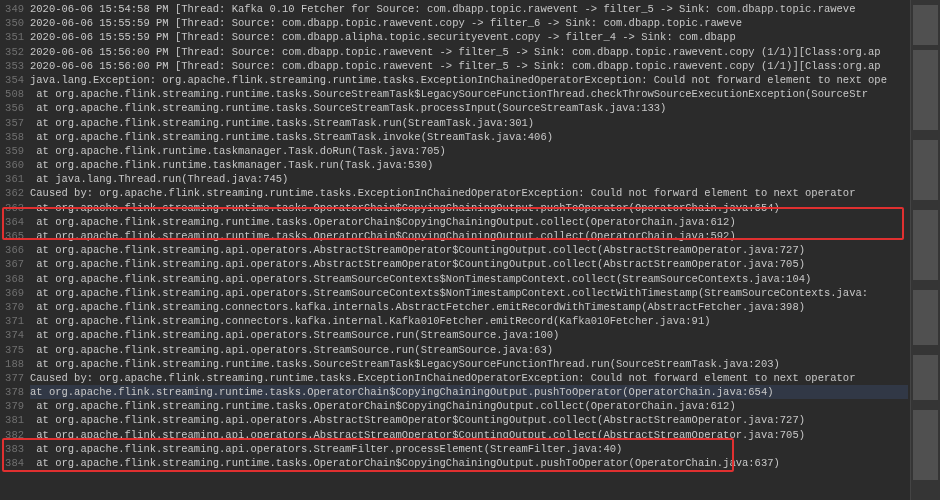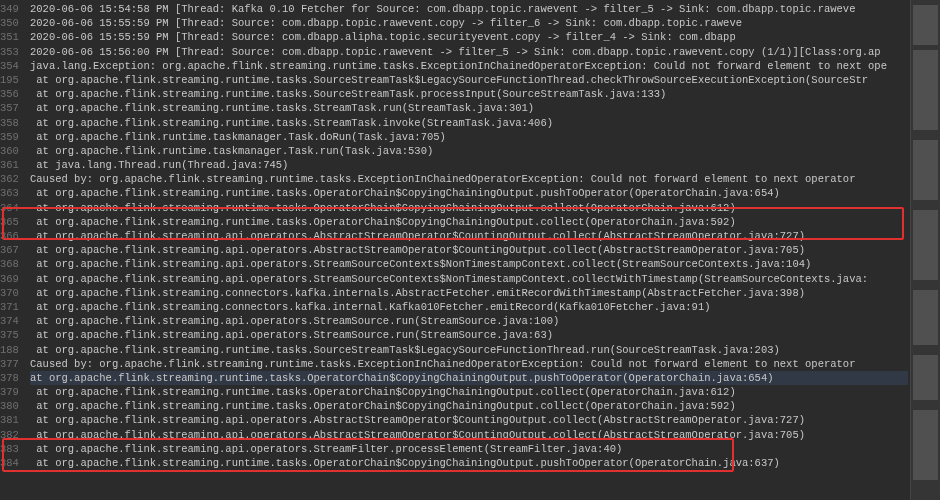--- a/index.html
+++ b/index.html
@@ -18,20 +18,21 @@
     position: absolute;
     top: 0; left: 0; right: 32px; bottom: 0;
     padding: 2px 0 0 0;
     white-space: nowrap;
     overflow: hidden;
   }
   .gutter {
     display: inline-block;
     width: 30px;
     color: #707070;
+    text-align: right;
     padding-right: 6px;
     user-select: none;
     vertical-align: top;
   }
   .line {
     display: block;
     height: 14.2px;
   }
   .txt { color: #c8c8c8; }
   .hl {
@@ -61,23 +62,24 @@
     opacity: 0.5;
   }
 </style>
 </head>
 <body>
 
 <div class="log-content" id="log">
     <span class="line"><span class="gutter">349</span><span class="txt">2020-06-06 15:54:58 PM [Thread: Kafka 0.10 Fetcher for Source: com.dbapp.topic.rawevent -&gt; filter_5 -&gt; Sink: com.dbapp.topic.raweve</span></span>
     <span class="line"><span class="gutter">350</span><span class="txt">2020-06-06 15:55:59 PM [Thread: Source: com.dbapp.topic.rawevent.copy -&gt; filter_6 -&gt; Sink: com.dbapp.topic.raweve</span></span>
     <span class="line"><span class="gutter">351</span><span class="txt">2020-06-06 15:55:59 PM [Thread: Source: com.dbapp.alipha.topic.securityevent.copy -&gt; filter_4 -&gt; Sink: com.dbapp</span></span>
+    <span class="line"><span class="gutter">352</span><span class="txt">2020-06-06 15:56:00 PM [Thread: Source: com.dbapp.topic.rawevent -&gt; filter_5 -&gt; Sink: com.dbapp.topic.rawevent.copy (1/1)][Class:org.ap</span></span>
     <span class="line"><span class="gutter">353</span><span class="txt">2020-06-06 15:56:00 PM [Thread: Source: com.dbapp.topic.rawevent -&gt; filter_5 -&gt; Sink: com.dbapp.topic.rawevent.copy (1/1)][Class:org.ap</span></span>
     <span class="line"><span class="gutter">354</span><span class="txt">java.lang.Exception: org.apache.flink.streaming.runtime.tasks.ExceptionInChainedOperatorException: Could not forward element to next ope</span></span>
-    <span class="line"><span class="gutter">195</span><span class="txt">        at org.apache.flink.streaming.runtime.tasks.SourceStreamTask$LegacySourceFunctionThread.checkThrowSourceExecutionException(SourceStr</span></span>
+    <span class="line"><span class="gutter">508</span><span class="txt">        at org.apache.flink.streaming.runtime.tasks.SourceStreamTask$LegacySourceFunctionThread.checkThrowSourceExecutionException(SourceStr</span></span>
     <span class="line"><span class="gutter">356</span><span class="txt">        at org.apache.flink.streaming.runtime.tasks.SourceStreamTask.processInput(SourceStreamTask.java:133)</span></span>
     <span class="line"><span class="gutter">357</span><span class="txt">        at org.apache.flink.streaming.runtime.tasks.StreamTask.run(StreamTask.java:301)</span></span>
     <span class="line"><span class="gutter">358</span><span class="txt">        at org.apache.flink.streaming.runtime.tasks.StreamTask.invoke(StreamTask.java:406)</span></span>
     <span class="line"><span class="gutter">359</span><span class="txt">        at org.apache.flink.runtime.taskmanager.Task.doRun(Task.java:705)</span></span>
     <span class="line"><span class="gutter">360</span><span class="txt">        at org.apache.flink.runtime.taskmanager.Task.run(Task.java:530)</span></span>
     <span class="line"><span class="gutter">361</span><span class="txt">        at java.lang.Thread.run(Thread.java:745)</span></span>
     <span class="line"><span class="gutter">362</span><span class="txt">Caused by: org.apache.flink.streaming.runtime.tasks.ExceptionInChainedOperatorException: Could not forward element to next operator</span></span>
     <span class="line"><span class="gutter">363</span><span class="txt">        at org.apache.flink.streaming.runtime.tasks.OperatorChain$CopyingChainingOutput.pushToOperator(OperatorChain.java:654)</span></span>
     <span class="line"><span class="gutter">364</span><span class="txt">        at org.apache.flink.streaming.runtime.tasks.OperatorChain$CopyingChainingOutput.collect(OperatorChain.java:612)</span></span>
     <span class="line"><span class="gutter">365</span><span class="txt">        at org.apache.flink.streaming.runtime.tasks.OperatorChain$CopyingChainingOutput.collect(OperatorChain.java:592)</span></span>
@@ -86,21 +88,20 @@
     <span class="line"><span class="gutter">368</span><span class="txt">        at org.apache.flink.streaming.api.operators.StreamSourceContexts$NonTimestampContext.collect(StreamSourceContexts.java:104)</span></span>
     <span class="line"><span class="gutter">369</span><span class="txt">        at org.apache.flink.streaming.api.operators.StreamSourceContexts$NonTimestampContext.collectWithTimestamp(StreamSourceContexts.java:</span></span>
     <span class="line"><span class="gutter">370</span><span class="txt">        at org.apache.flink.streaming.connectors.kafka.internals.AbstractFetcher.emitRecordWithTimestamp(AbstractFetcher.java:398)</span></span>
     <span class="line"><span class="gutter">371</span><span class="txt">        at org.apache.flink.streaming.connectors.kafka.internal.Kafka010Fetcher.emitRecord(Kafka010Fetcher.java:91)</span></span>
     <span class="line"><span class="gutter">374</span><span class="txt">        at org.apache.flink.streaming.api.operators.StreamSource.run(StreamSource.java:100)</span></span>
     <span class="line"><span class="gutter">375</span><span class="txt">        at org.apache.flink.streaming.api.operators.StreamSource.run(StreamSource.java:63)</span></span>
     <span class="line"><span class="gutter">188</span><span class="txt">        at org.apache.flink.streaming.runtime.tasks.SourceStreamTask$LegacySourceFunctionThread.run(SourceStreamTask.java:203)</span></span>
     <span class="line"><span class="gutter">377</span><span class="txt">Caused by: org.apache.flink.streaming.runtime.tasks.ExceptionInChainedOperatorException: Could not forward element to next operator</span></span>
     <span class="line"><span class="gutter">378</span><span class="txt hl">        at org.apache.flink.streaming.runtime.tasks.OperatorChain$CopyingChainingOutput.pushToOperator(OperatorChain.java:654)</span></span>
     <span class="line"><span class="gutter">379</span><span class="txt">        at org.apache.flink.streaming.runtime.tasks.OperatorChain$CopyingChainingOutput.collect(OperatorChain.java:612)</span></span>
-    <span class="line"><span class="gutter">380</span><span class="txt">        at org.apache.flink.streaming.runtime.tasks.OperatorChain$CopyingChainingOutput.collect(OperatorChain.java:592)</span></span>
     <span class="line"><span class="gutter">381</span><span class="txt">        at org.apache.flink.streaming.api.operators.AbstractStreamOperator$CountingOutput.collect(AbstractStreamOperator.java:727)</span></span>
     <span class="line"><span class="gutter">382</span><span class="txt">        at org.apache.flink.streaming.api.operators.AbstractStreamOperator$CountingOutput.collect(AbstractStreamOperator.java:705)</span></span>
     <span class="line"><span class="gutter">383</span><span class="txt">        at org.apache.flink.streaming.api.operators.StreamFilter.processElement(StreamFilter.java:40)</span></span>
     <span class="line"><span class="gutter">384</span><span class="txt">        at org.apache.flink.streaming.runtime.tasks.OperatorChain$CopyingChainingOutput.pushToOperator(OperatorChain.java:637)</span></span>
   </div>
 
 <div class="red-box box1"></div>
 <div class="red-box box2"></div>
 
 <div class="minimap" id="mm">

